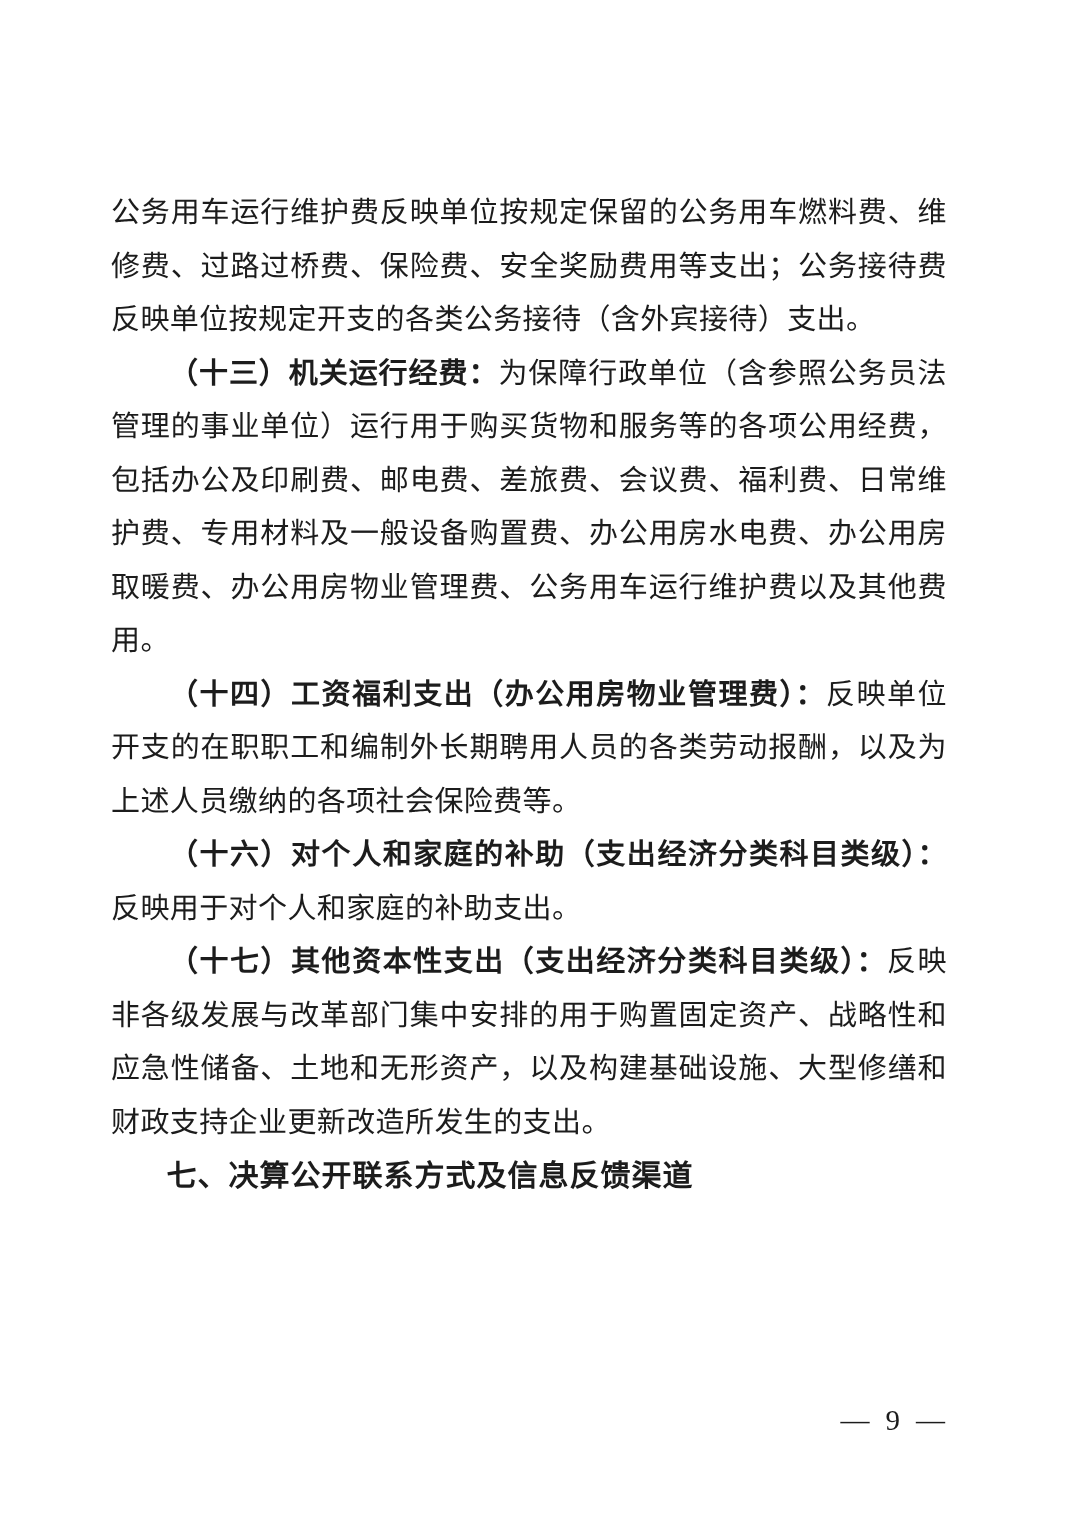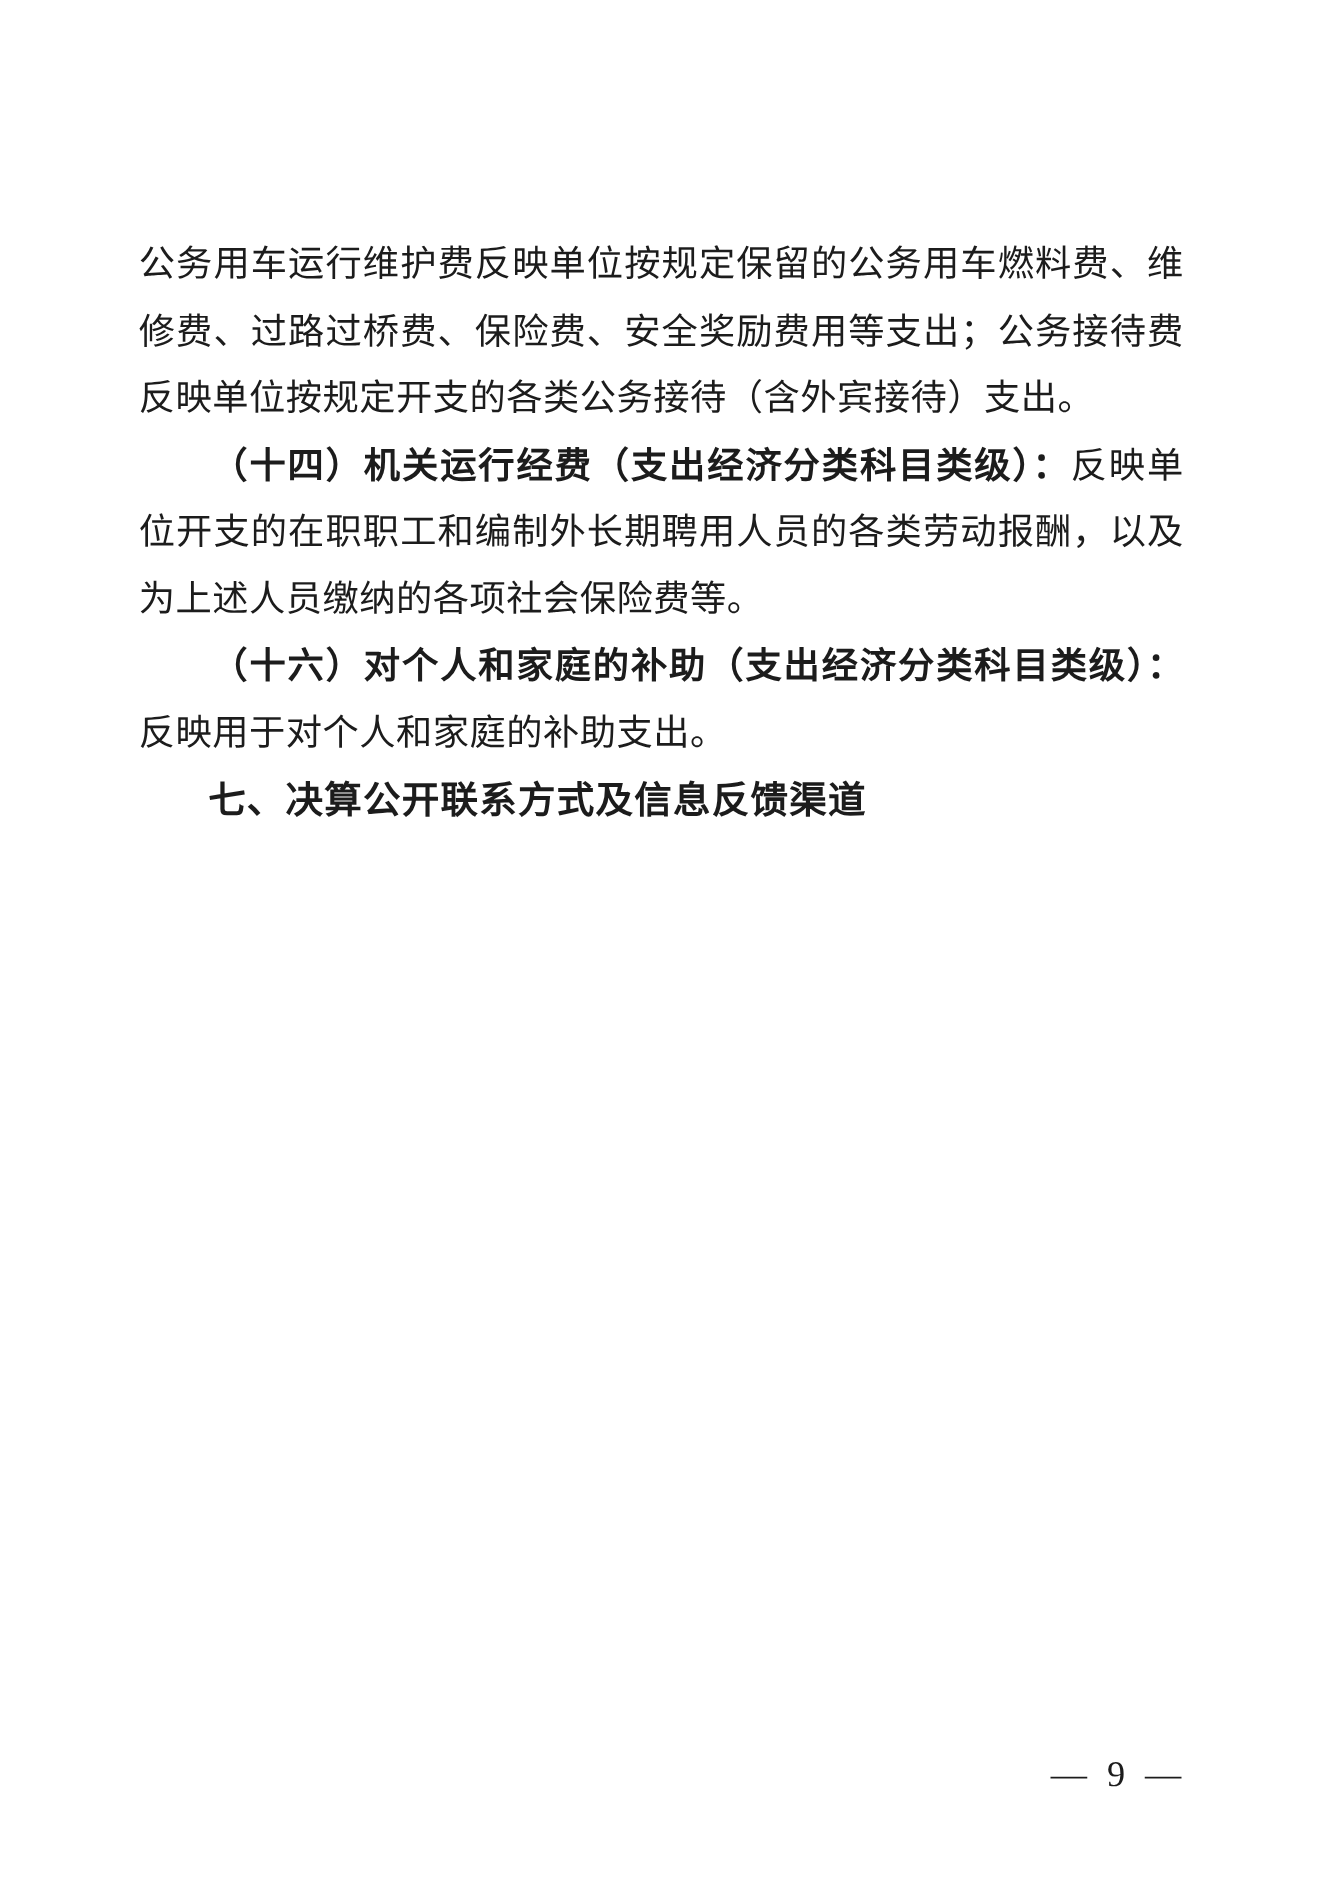--- a/index.html
+++ b/index.html
@@ -61,26 +61,28 @@
 </style>
 </head>
 <body>
 
 <div class="page">
 
   <main class="text-block">
     <div id="paragraphs">
   <p class="para"><b class="lead"></b><span class="body-text">公务用车运行维护费反映单位按规定保留的公务用车燃料费、维修费、过路过桥费、保险费、安全奖励费用等支出；公务接待费反映单位按规定开支的各类公务接待（含外宾接待）支出。</span></p>
 
+  <p class="para indent"><b class="lead">（十三）机关运行经费：</b><span class="body-text">为保障行政单位（含参照公务员法管理的事业单位）运行用于购买货物和服务等的各项公用经费，包括办公及印刷费、邮电费、差旅费、会议费、福利费、日常维护费、专用材料及一般设备购置费、办公用房水电费、办公用房取暖费、办公用房物业管理费、公务用车运行维护费以及其他费用。</span></p>
 
-  <p class="para indent"><b class="lead">（十四）机关运行经费（支出经济分类科目类级）：</b><span class="body-text">反映单位开支的在职职工和编制外长期聘用人员的各类劳动报酬，以及为上述人员缴纳的各项社会保险费等。</span></p>
+  <p class="para indent"><b class="lead">（十四）工资福利支出（办公用房物业管理费）：</b><span class="body-text">反映单位开支的在职职工和编制外长期聘用人员的各类劳动报酬，以及为上述人员缴纳的各项社会保险费等。</span></p>
 
 
   <p class="para indent"><b class="lead">（十六）对个人和家庭的补助（支出经济分类科目类级）：</b><span class="body-text">反映用于对个人和家庭的补助支出。</span></p>
 
+  <p class="para indent"><b class="lead">（十七）其他资本性支出（支出经济分类科目类级）：</b><span class="body-text">反映非各级发展与改革部门集中安排的用于购置固定资产、战略性和应急性储备、土地和无形资产，以及构建基础设施、大型修缮和财政支持企业更新改造所发生的支出。</span></p>
 </div>
     <h2 class="section-heading">七、决算公开联系方式及信息反馈渠道</h2>
   </main>
 
   <footer class="page-footer">
     <span class="dash">—</span>
     <span class="page-num">9</span>
     <span class="dash">—</span>
   </footer>
 

